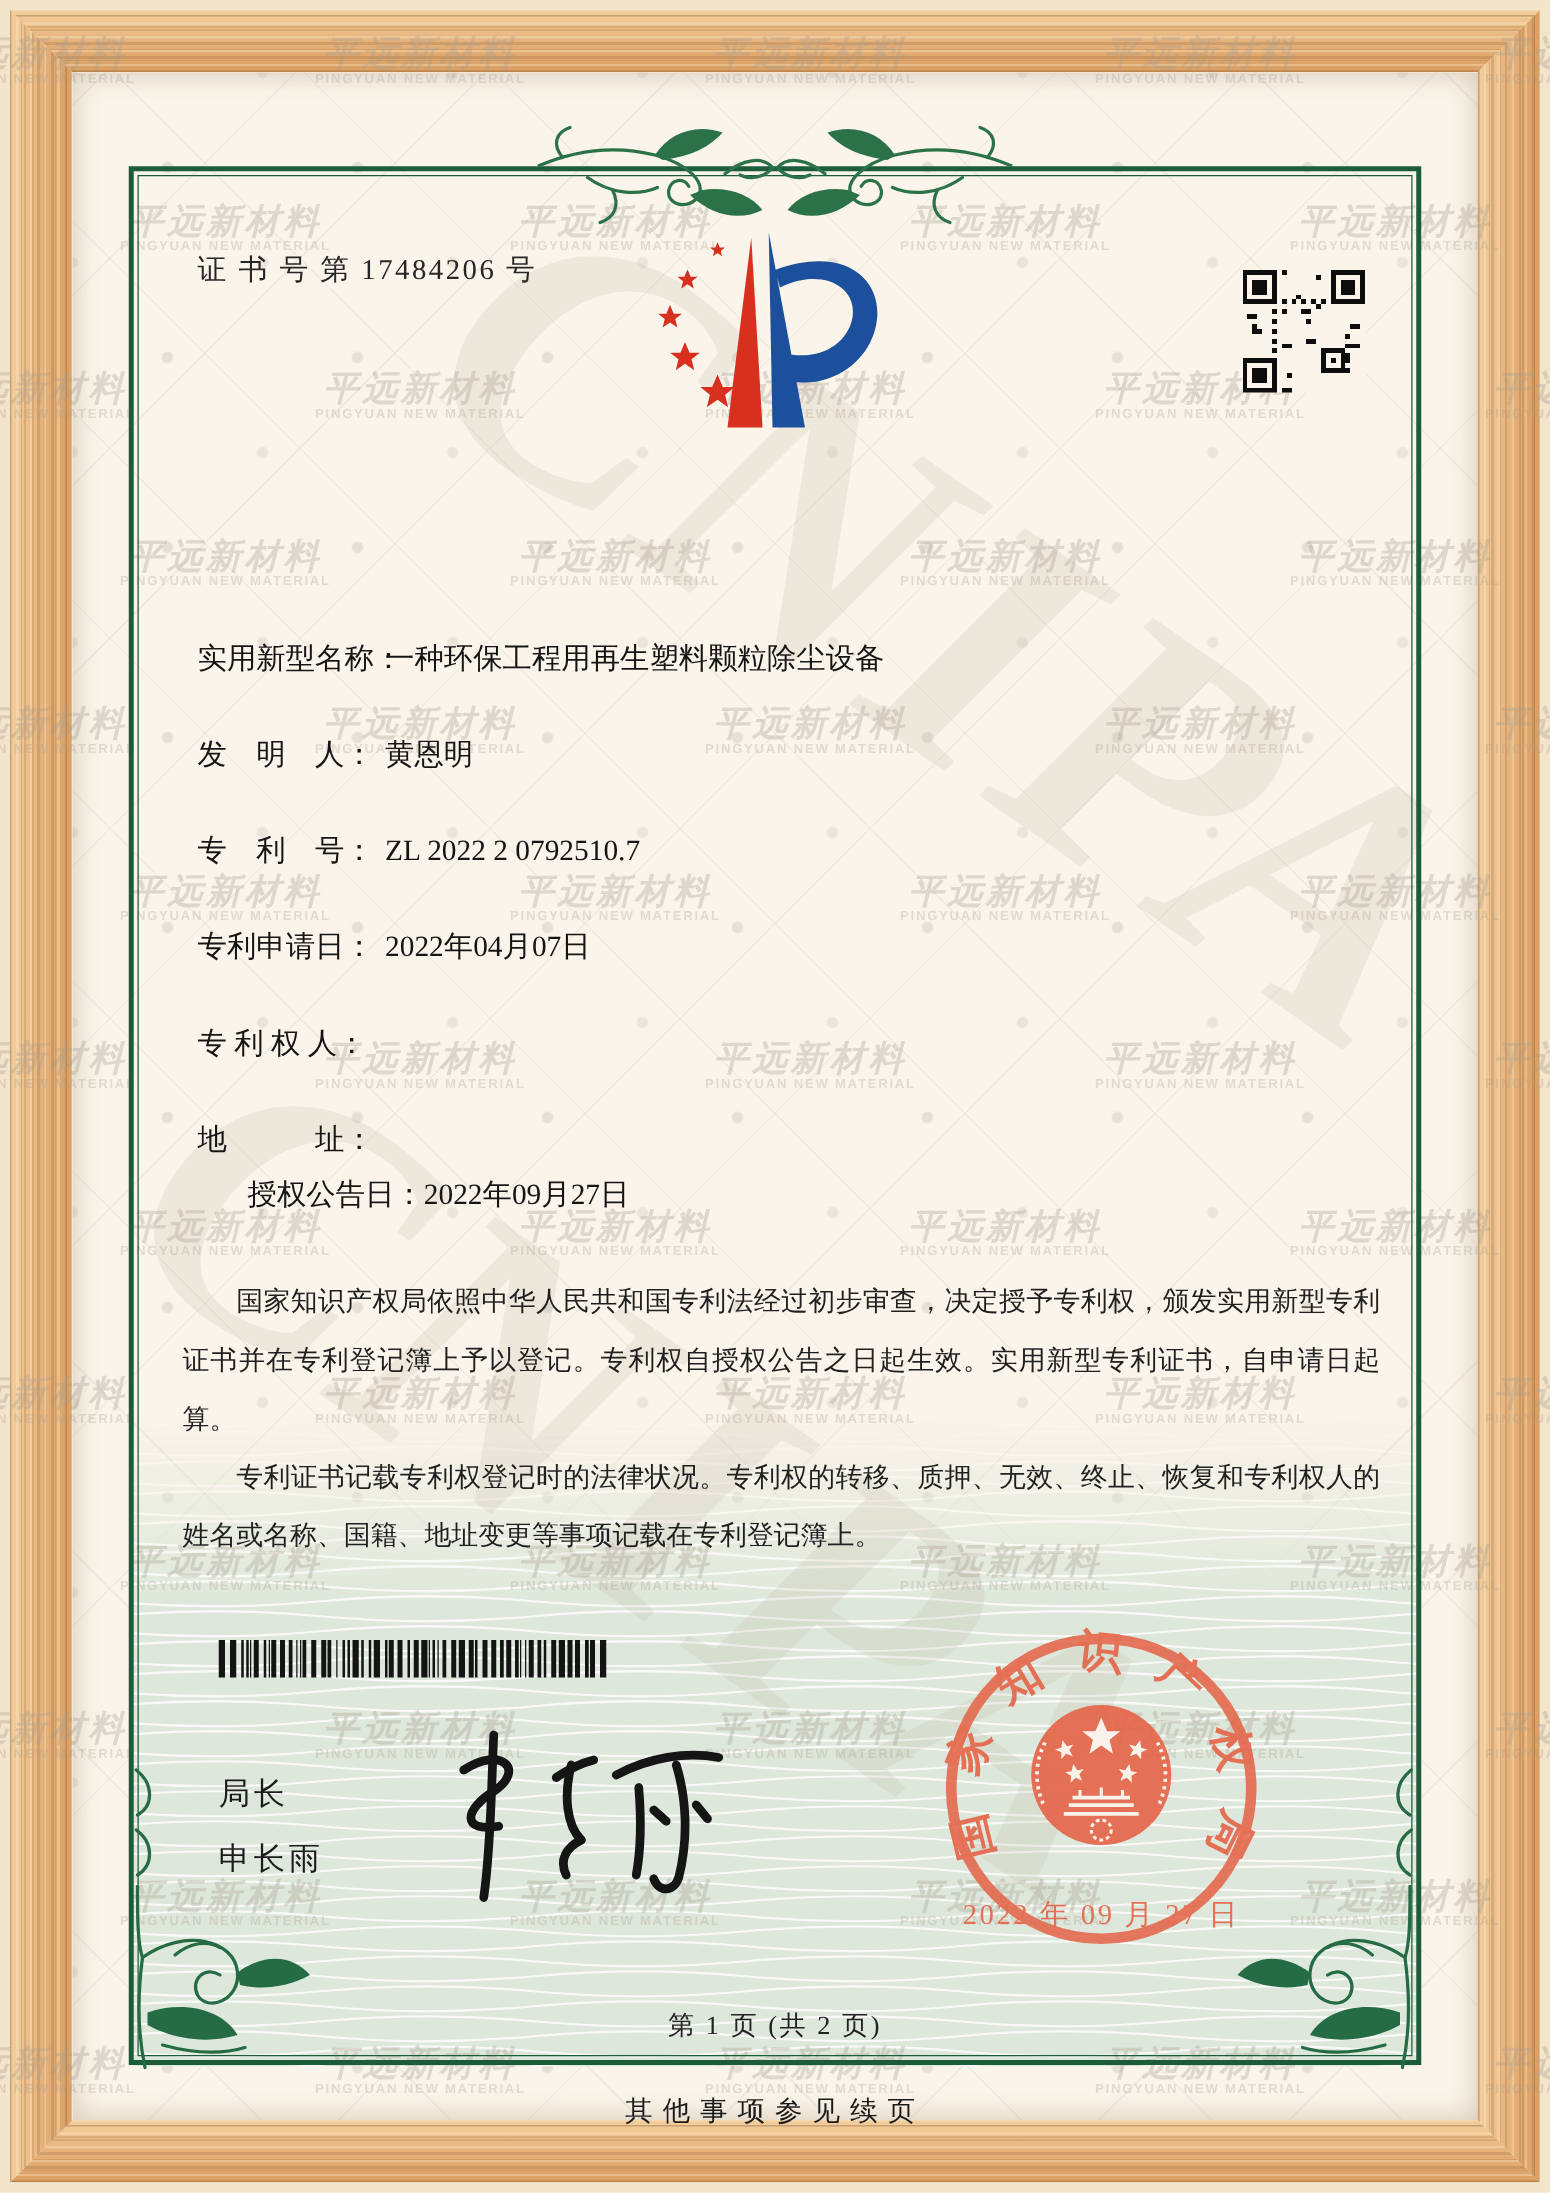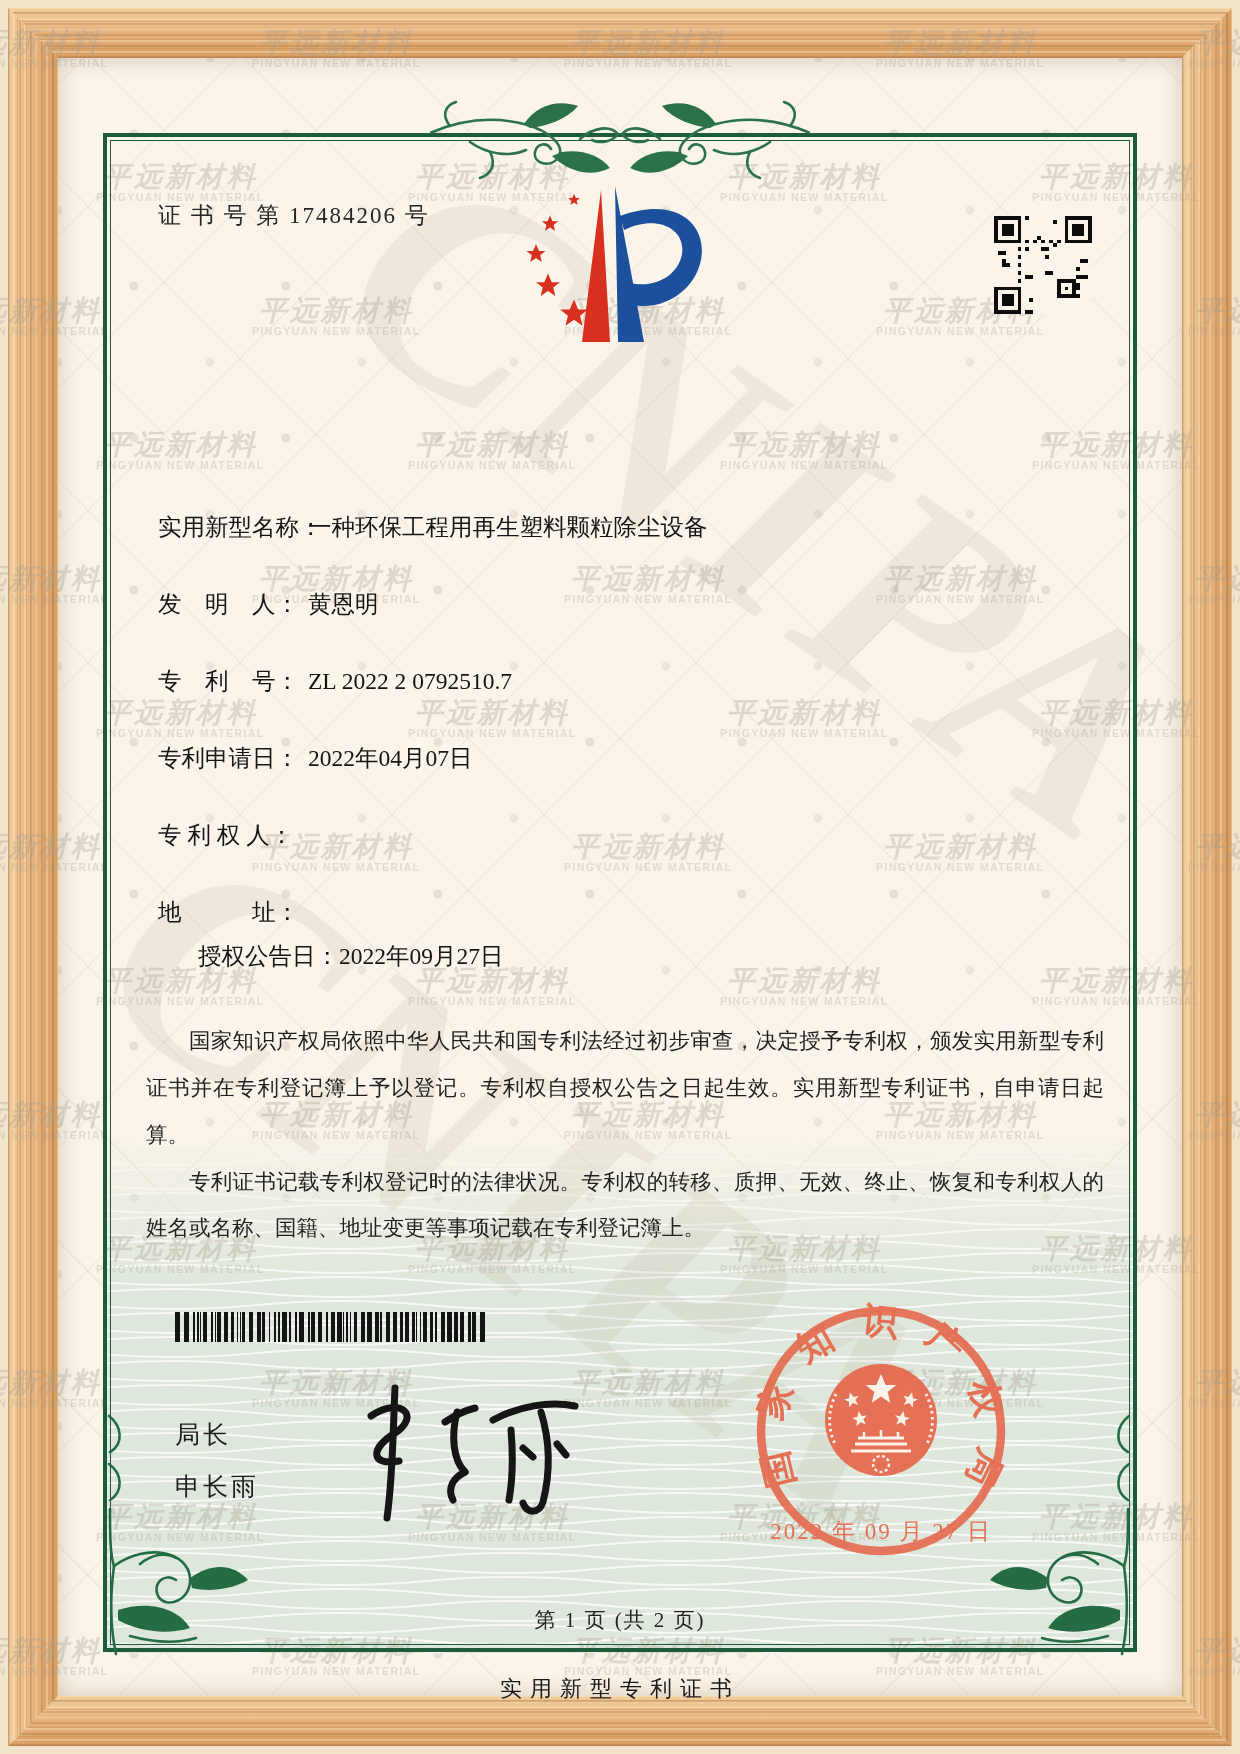--- a/index.html
+++ b/index.html
@@ -596,15 +596,15 @@
           <path d="M112,136 v-6 M129,136 v-8 M146,136 v-6" stroke="#fdf3ea" stroke-width="2.5" fill="none"></path>
           <circle cx="129" cy="162" r="8" fill="none" stroke="#fdf3ea" stroke-width="2.5" stroke-dasharray="3 2.5"></circle>
           <path d="M84,92 A56,56 0 0 0 84,144" fill="none" stroke="#fdf3ea" stroke-width="3" stroke-dasharray="2.5 3.5"></path>
           <path d="M174,92 A56,56 0 0 1 174,144" fill="none" stroke="#fdf3ea" stroke-width="3" stroke-dasharray="2.5 3.5"></path>
         </g>
       </svg>
       <div class="seal-date">2022 年 09 月 27 日</div>
     </div>
 
     <div class="page-info">第 1 页 (共 2 页)</div>
-    <div class="footer-note">实用新型专利证书</div>
+    <div class="footer-note">其他事项参见续页</div>
   </div>
 </div>
 
 </body></html>

